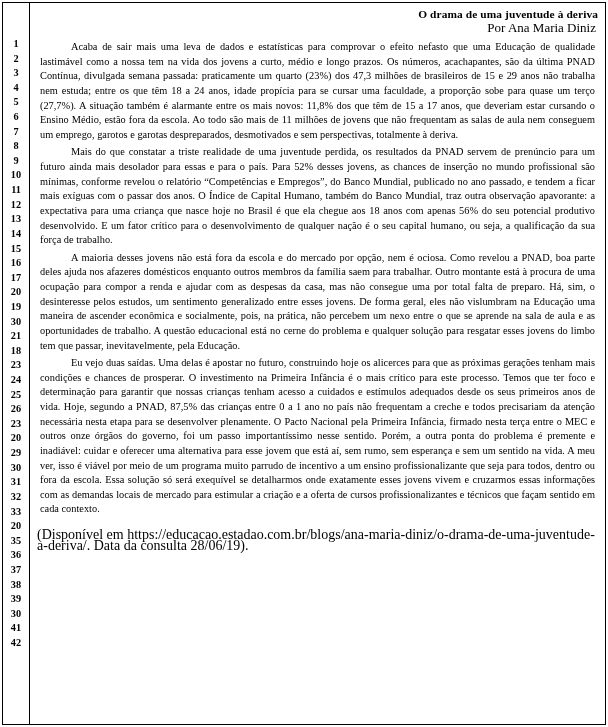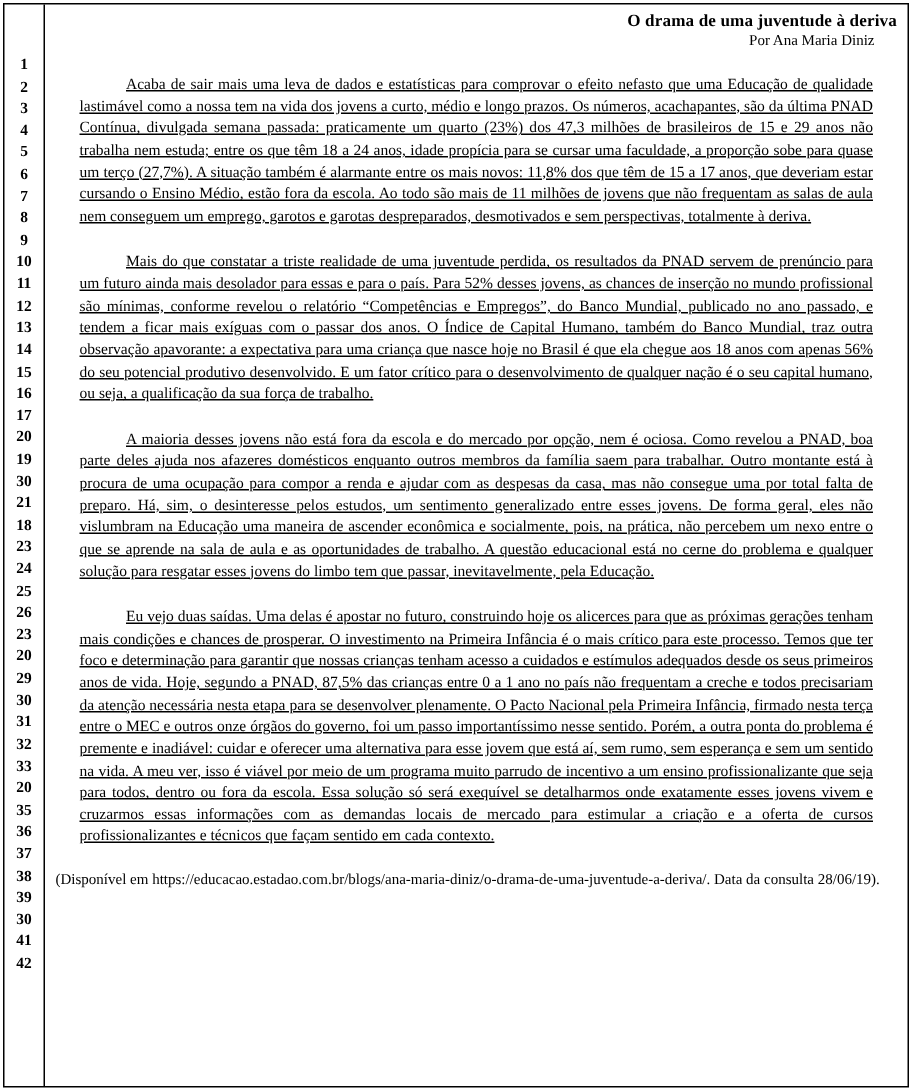--- a/index.html
+++ b/index.html
@@ -70,43 +70,42 @@
   .title {
     text-align: right;
     font-weight: bold;
     font-size: 11.4px;
     line-height: 14px;
     margin: 0 0 1px 0;
     letter-spacing: 0.1px;
   }
   .byline {
     text-align: right;
-    font-size: 10px;
+    font-size: 13px;
     line-height: 12px;
-    margin: 0 15px 6px 0;
+    margin: 0 2px 6px 0;
   }
 
   .body-text {
     font-size: 10.35px;
     line-height: 14.62px;
     text-align: justify;
     text-justify: inter-word;
     margin: 0;
     hyphens: none;
   }
   .body-text p {
-    margin: 16px;
+    margin: 3px;
     text-indent: 31px;
     text-align: justify;
-    text-decoration: underline;
   }
 
   .source {
     margin-top: 13px;
-    font-size: 10px;
+    font-size: 14px;
     line-height: 10.5px;
     text-align: left;
   }
 </style>
 </head>
 <body>
 
 <div id="sheet">
   <div class="doc-frame">
 

